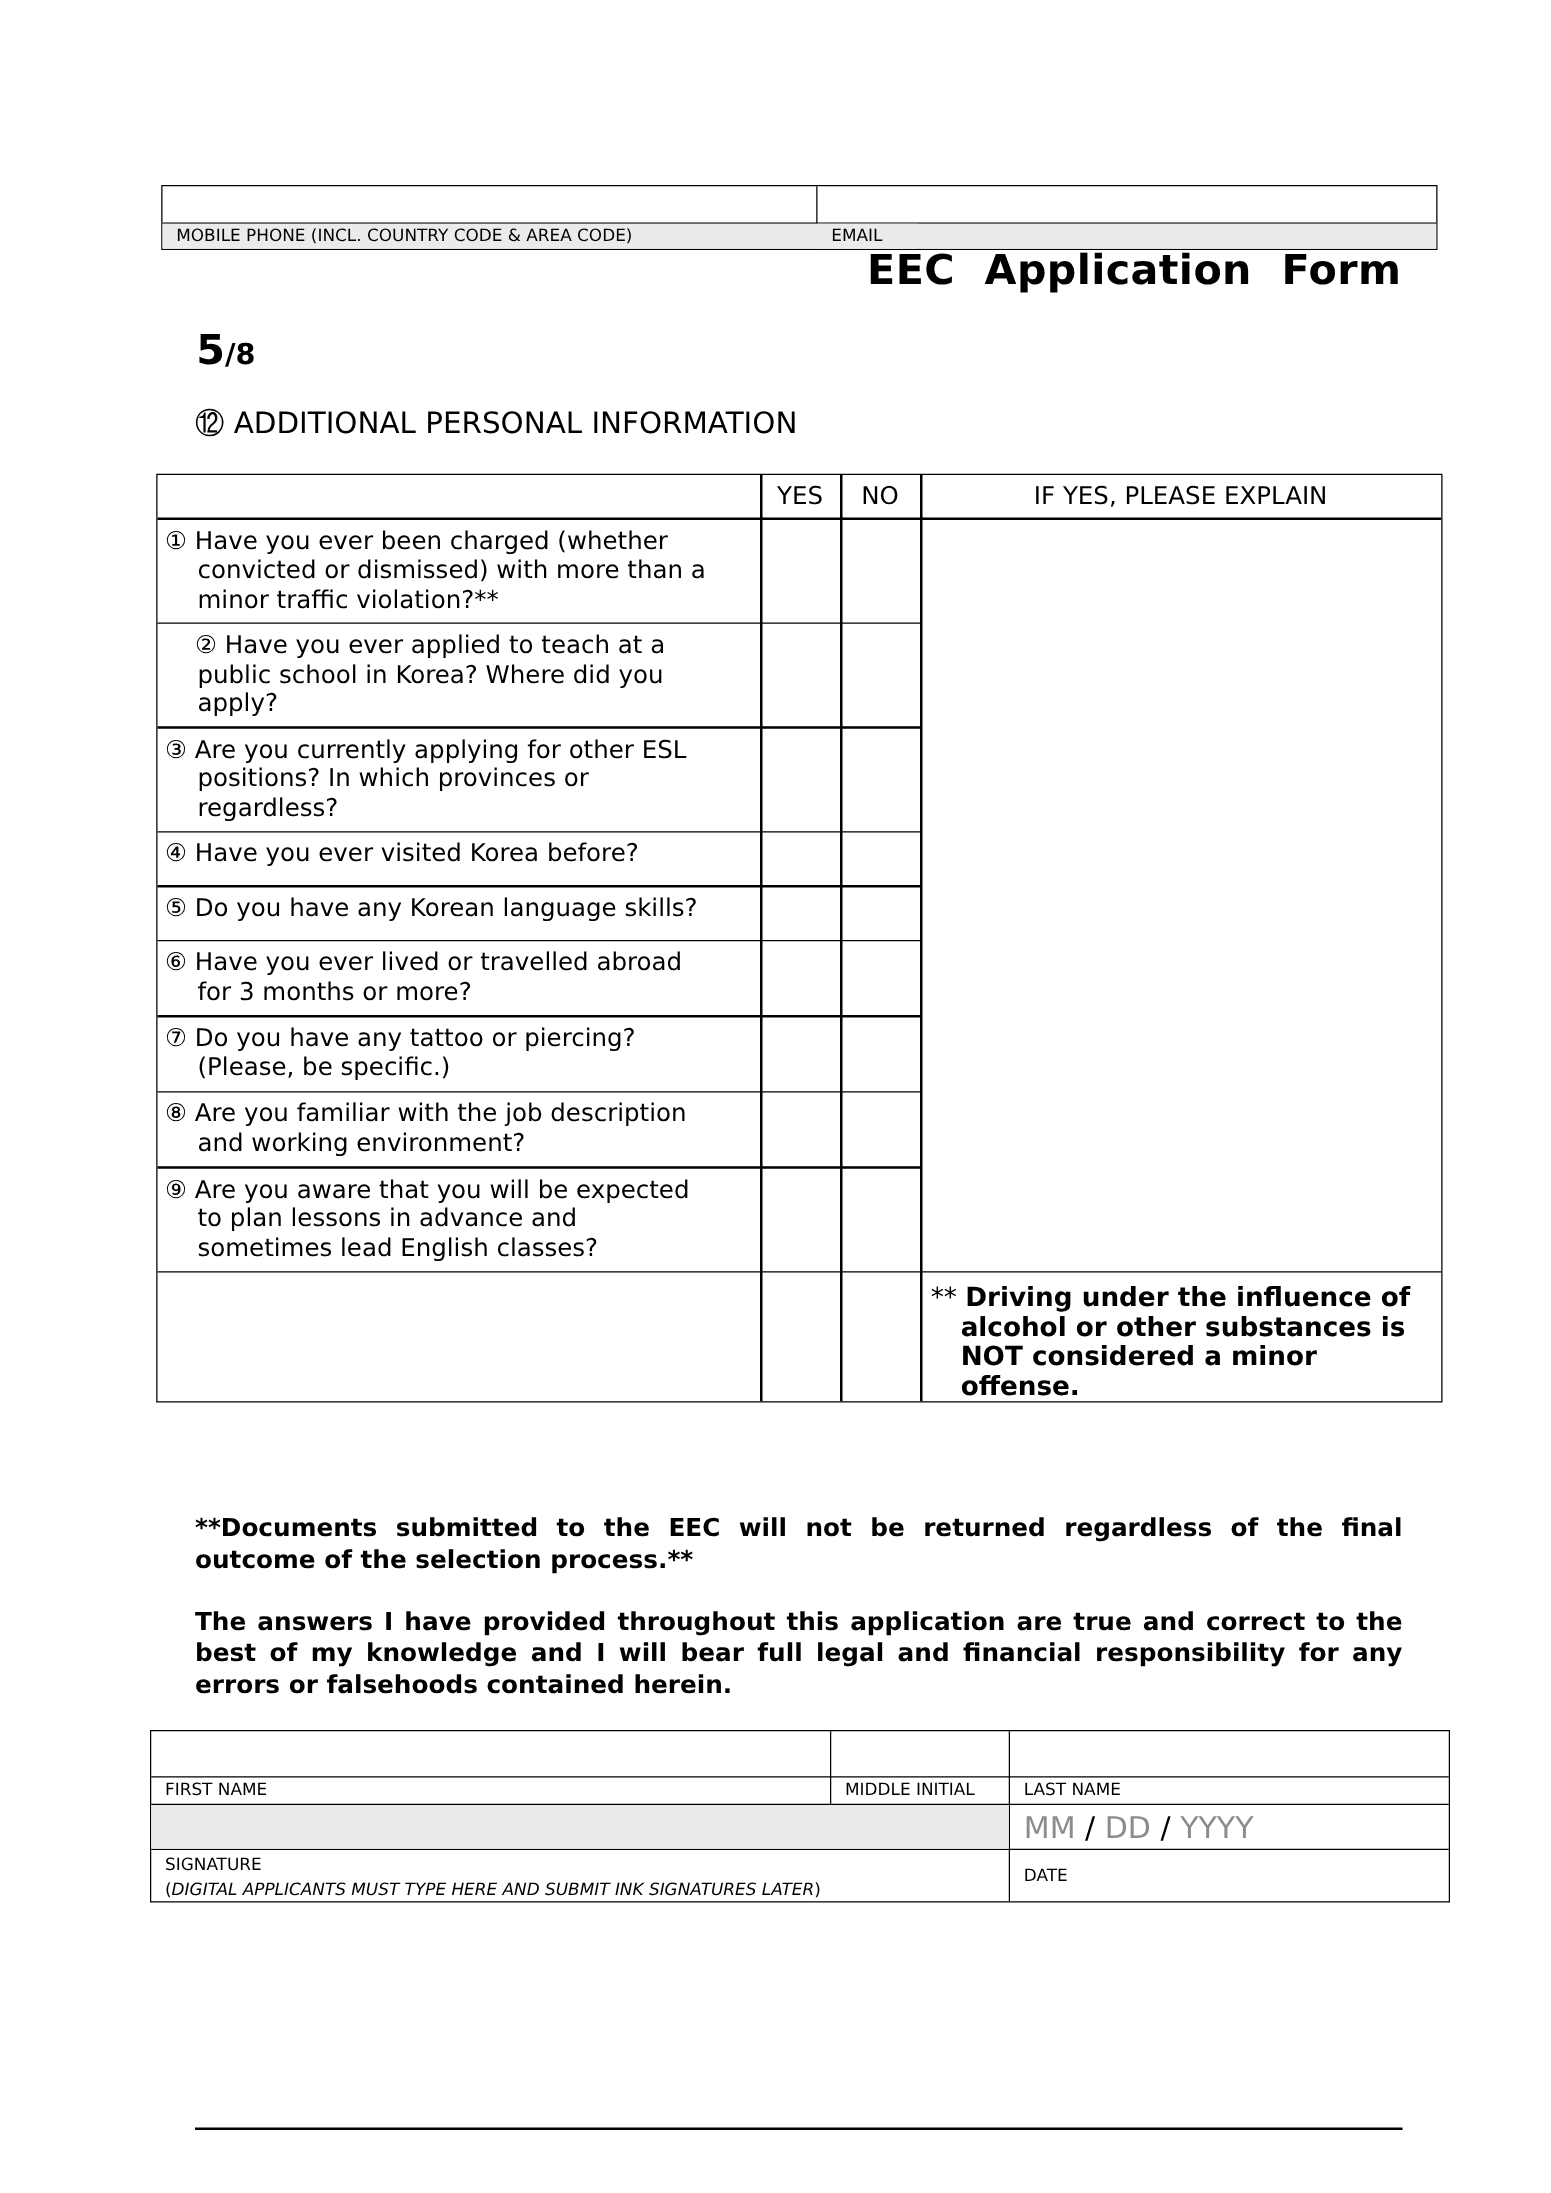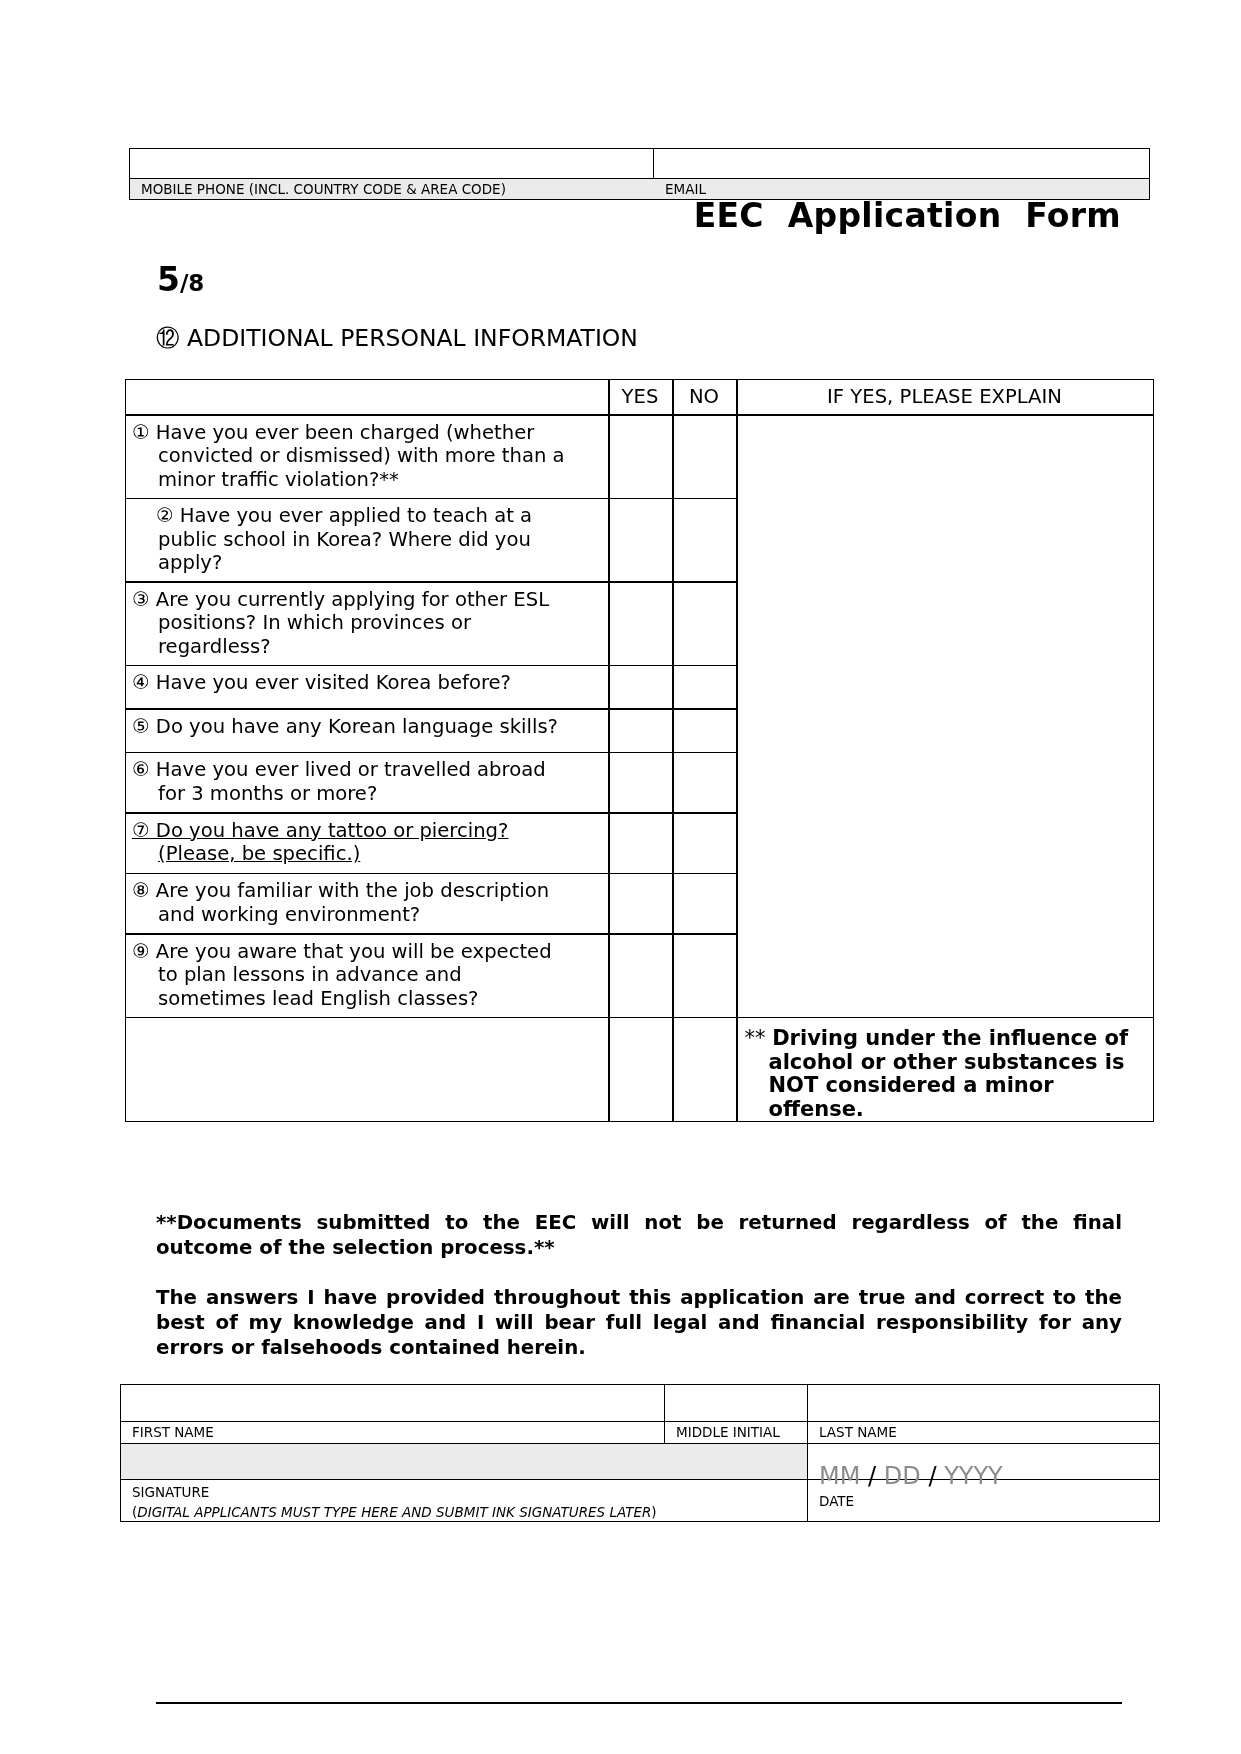--- a/index.html
+++ b/index.html
@@ -100,21 +100,21 @@
     <div class="qcell" style="left:483.5px;top:329.5px;width:62.5px;height:42px;"></div>
     <div class="qcell" style="left:547.5px;top:329.5px;width:62.5px;height:42px;"></div>
     <div class="hline" style="left:0;width:610px;top:371.5px;"></div>
     <div class="qcell qtext" style="left:0;top:373px;width:482px;height:59px;">
       <span class="line" style="padding-left: 0px; text-indent: 0px;">⑥ Have you ever lived or travelled abroad</span>
       <span class="line" style="padding-left: 26px; text-indent: 0px;">for 3 months or more?</span>
     </div>
     <div class="qcell" style="left:483.5px;top:373px;width:62.5px;height:59px;"></div>
     <div class="qcell" style="left:547.5px;top:373px;width:62.5px;height:59px;"></div>
     <div class="hline" style="left:0;width:610px;top:432px;"></div>
-    <div class="qcell qtext" style="left:0;top:433.5px;width:482px;height:69px;text-decoration:underline;">
+    <div class="qcell qtext" style="left:0;top:433.5px;width:482px;height:69px;">
       <span class="line" style="padding-left: 0px; text-indent: 0px;">⑦ Do you have any tattoo or piercing?</span>
       <span class="line" style="padding-left: 26px; text-indent: 0px;">(Please, be specific.)</span>
     </div>
     <div class="qcell" style="left:483.5px;top:433.5px;width:62.5px;height:59px;"></div>
     <div class="qcell" style="left:547.5px;top:433.5px;width:62.5px;height:59px;"></div>
     <div class="hline" style="left:0;width:610px;top:492.5px;"></div>
     <div class="qcell qtext" style="left:0;top:494px;width:482px;height:59px;">
       <span class="line" style="padding-left: 0px; text-indent: 0px;">⑧ Are you familiar with the job description</span>
       <span class="line" style="padding-left: 26px; text-indent: 0px;">and working environment?</span>
     </div>
@@ -152,21 +152,21 @@
 
   <div class="abs" style="left:0;top:0;width:543px;height:36px;"></div>
   <div class="abs" style="left:544px;top:0;width:142px;height:36px;"></div>
   <div class="abs" style="left:687px;top:0;right:0;height:36px;"></div>
 
   <div class="slbl" style="left:0;top:37px;">FIRST NAME</div>
   <div class="slbl" style="left:544px;top:37px;">MIDDLE INITIAL</div>
   <div class="slbl" style="left:687px;top:37px;">LAST NAME</div>
 
   <div class="abs gray" style="left:0;top:59px;width:686px;height:35px;"></div>
-  <div class="datefield" style="left:687px;top:73px;right:0;height:35px;">
+  <div class="datefield" style="left:687px;top:59px;right:0;height:35px;">
     <span>MM</span>
     <span class="slash">/</span>
     <span>DD</span>
     <span class="slash">/</span>
     <span>YYYY</span>
   </div>
 
   <div class="slbl" style="left:0;top:97px;line-height:20px;">
     <div>SIGNATURE</div>
     <div><span>(</span><i>DIGITAL APPLICANTS MUST TYPE HERE AND SUBMIT INK SIGNATURES LATER</i><span>)</span></div>

